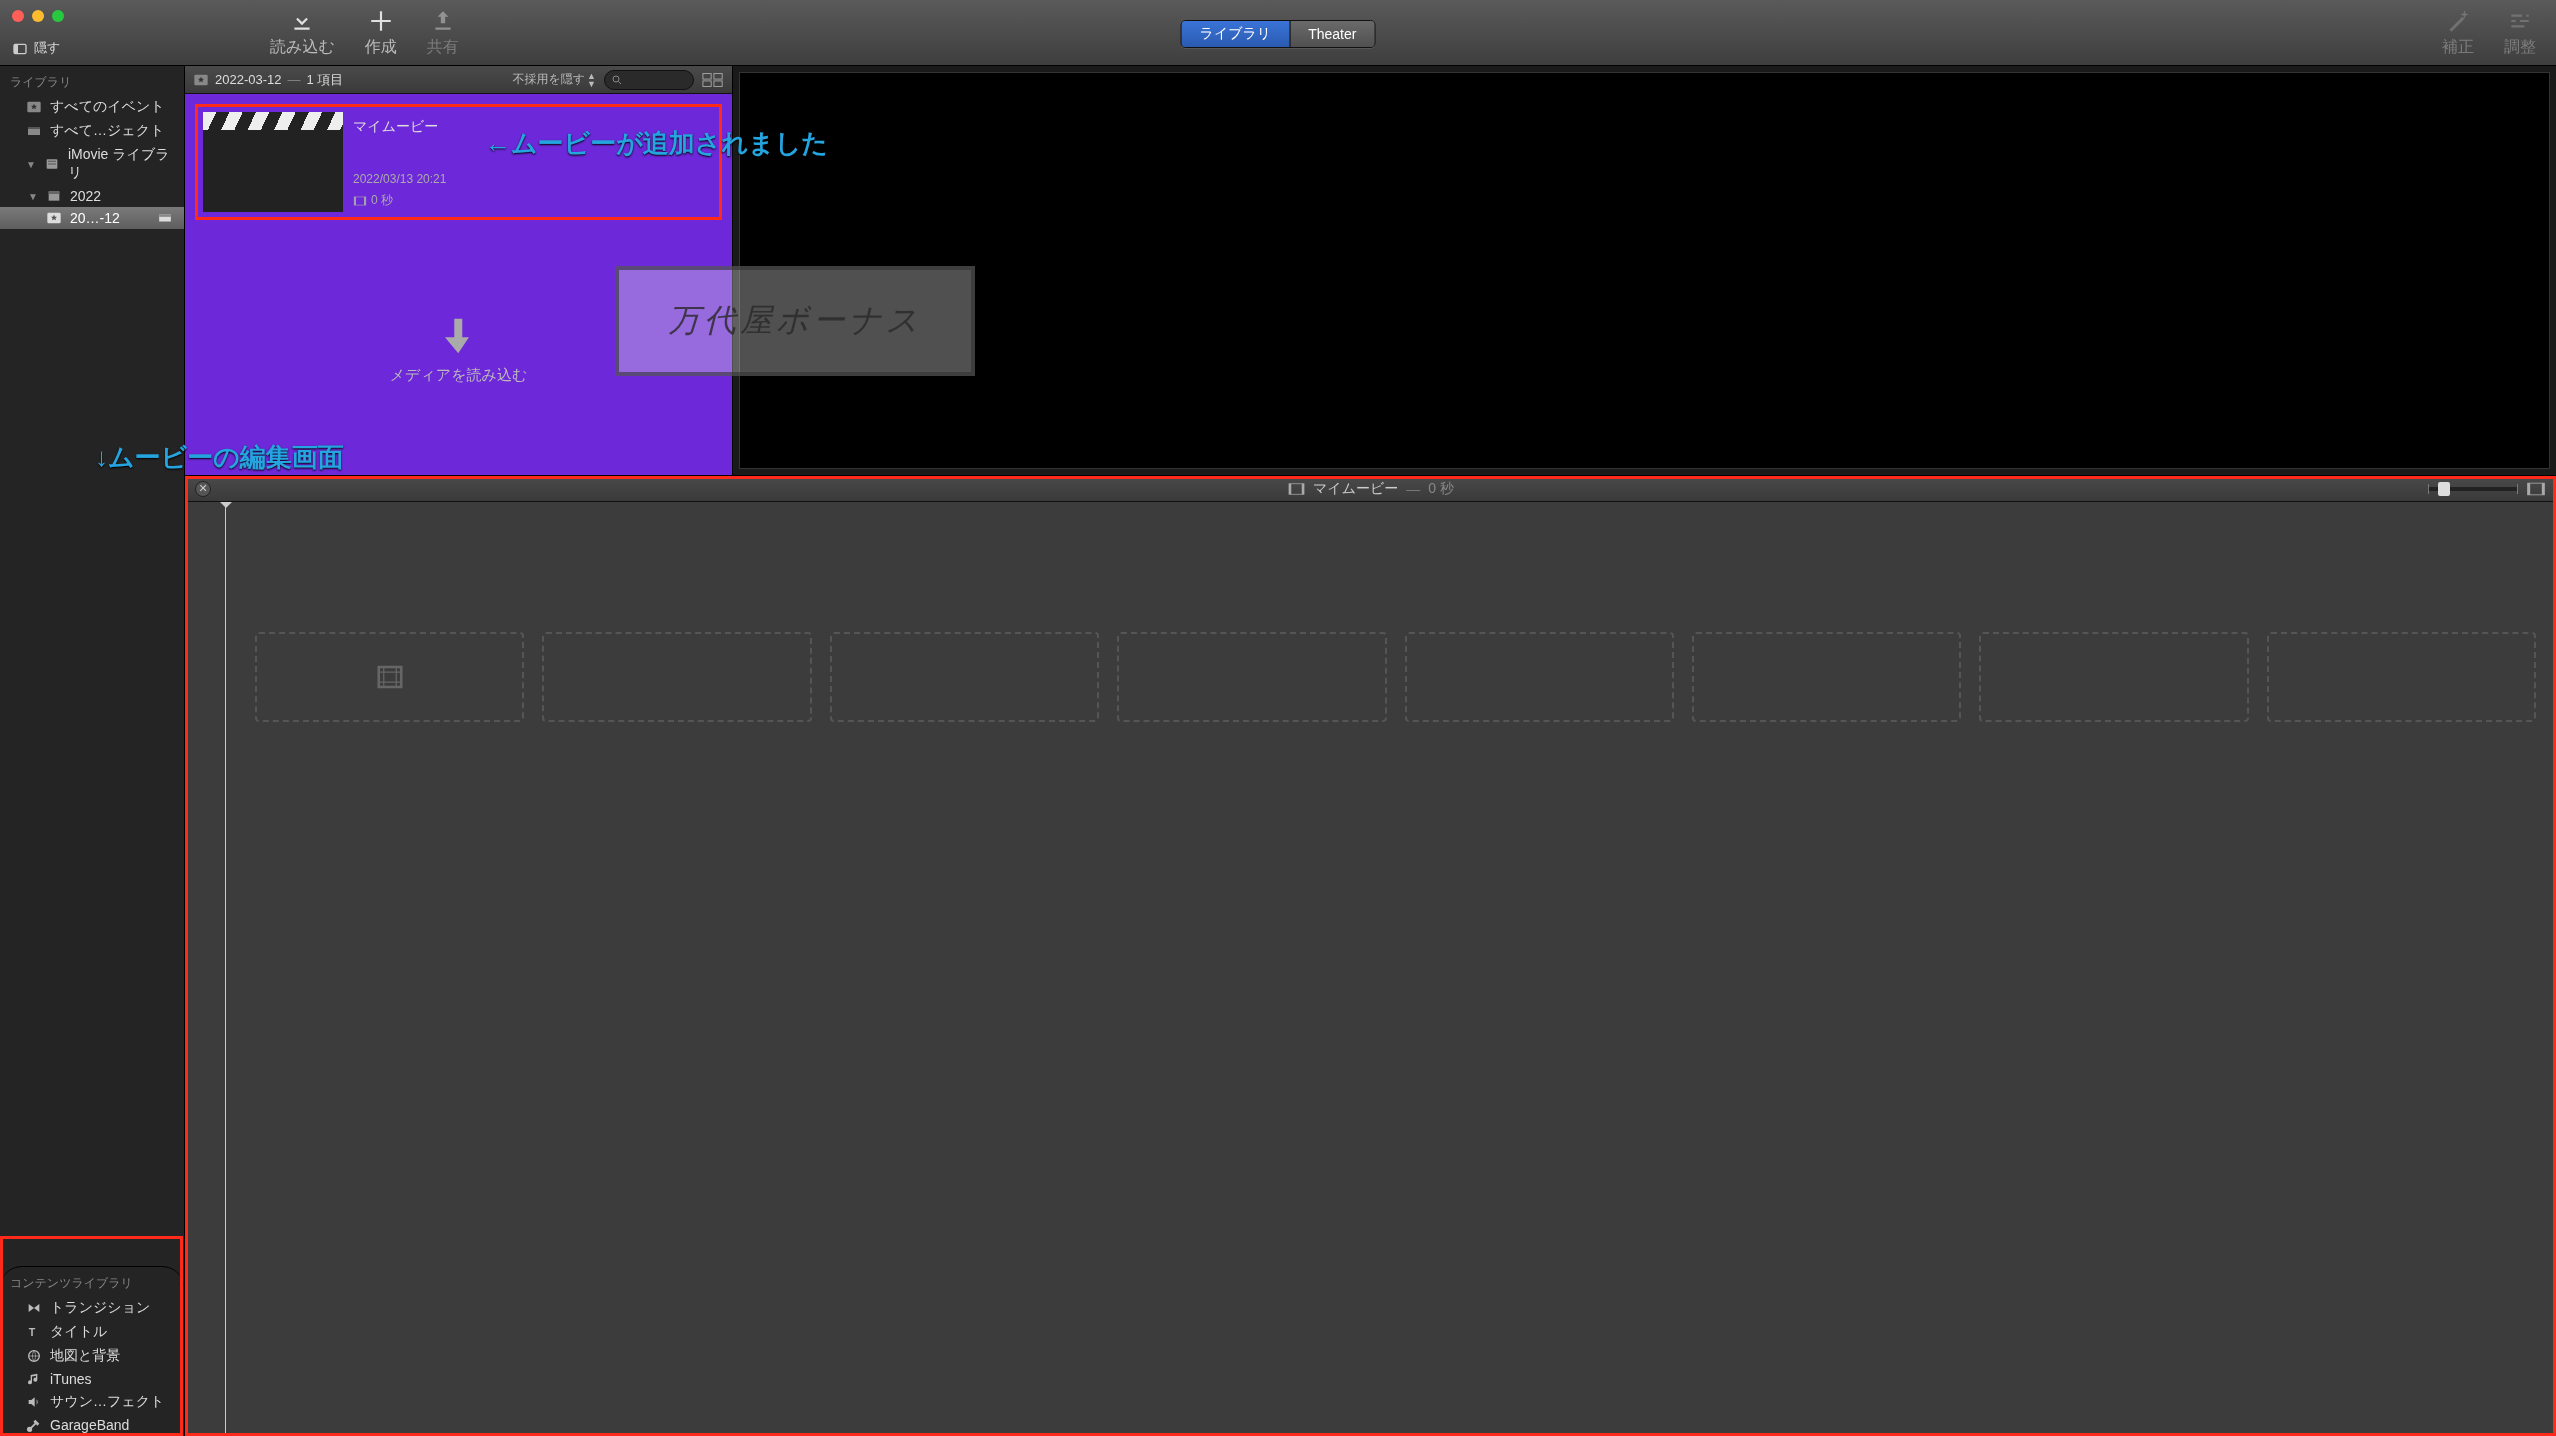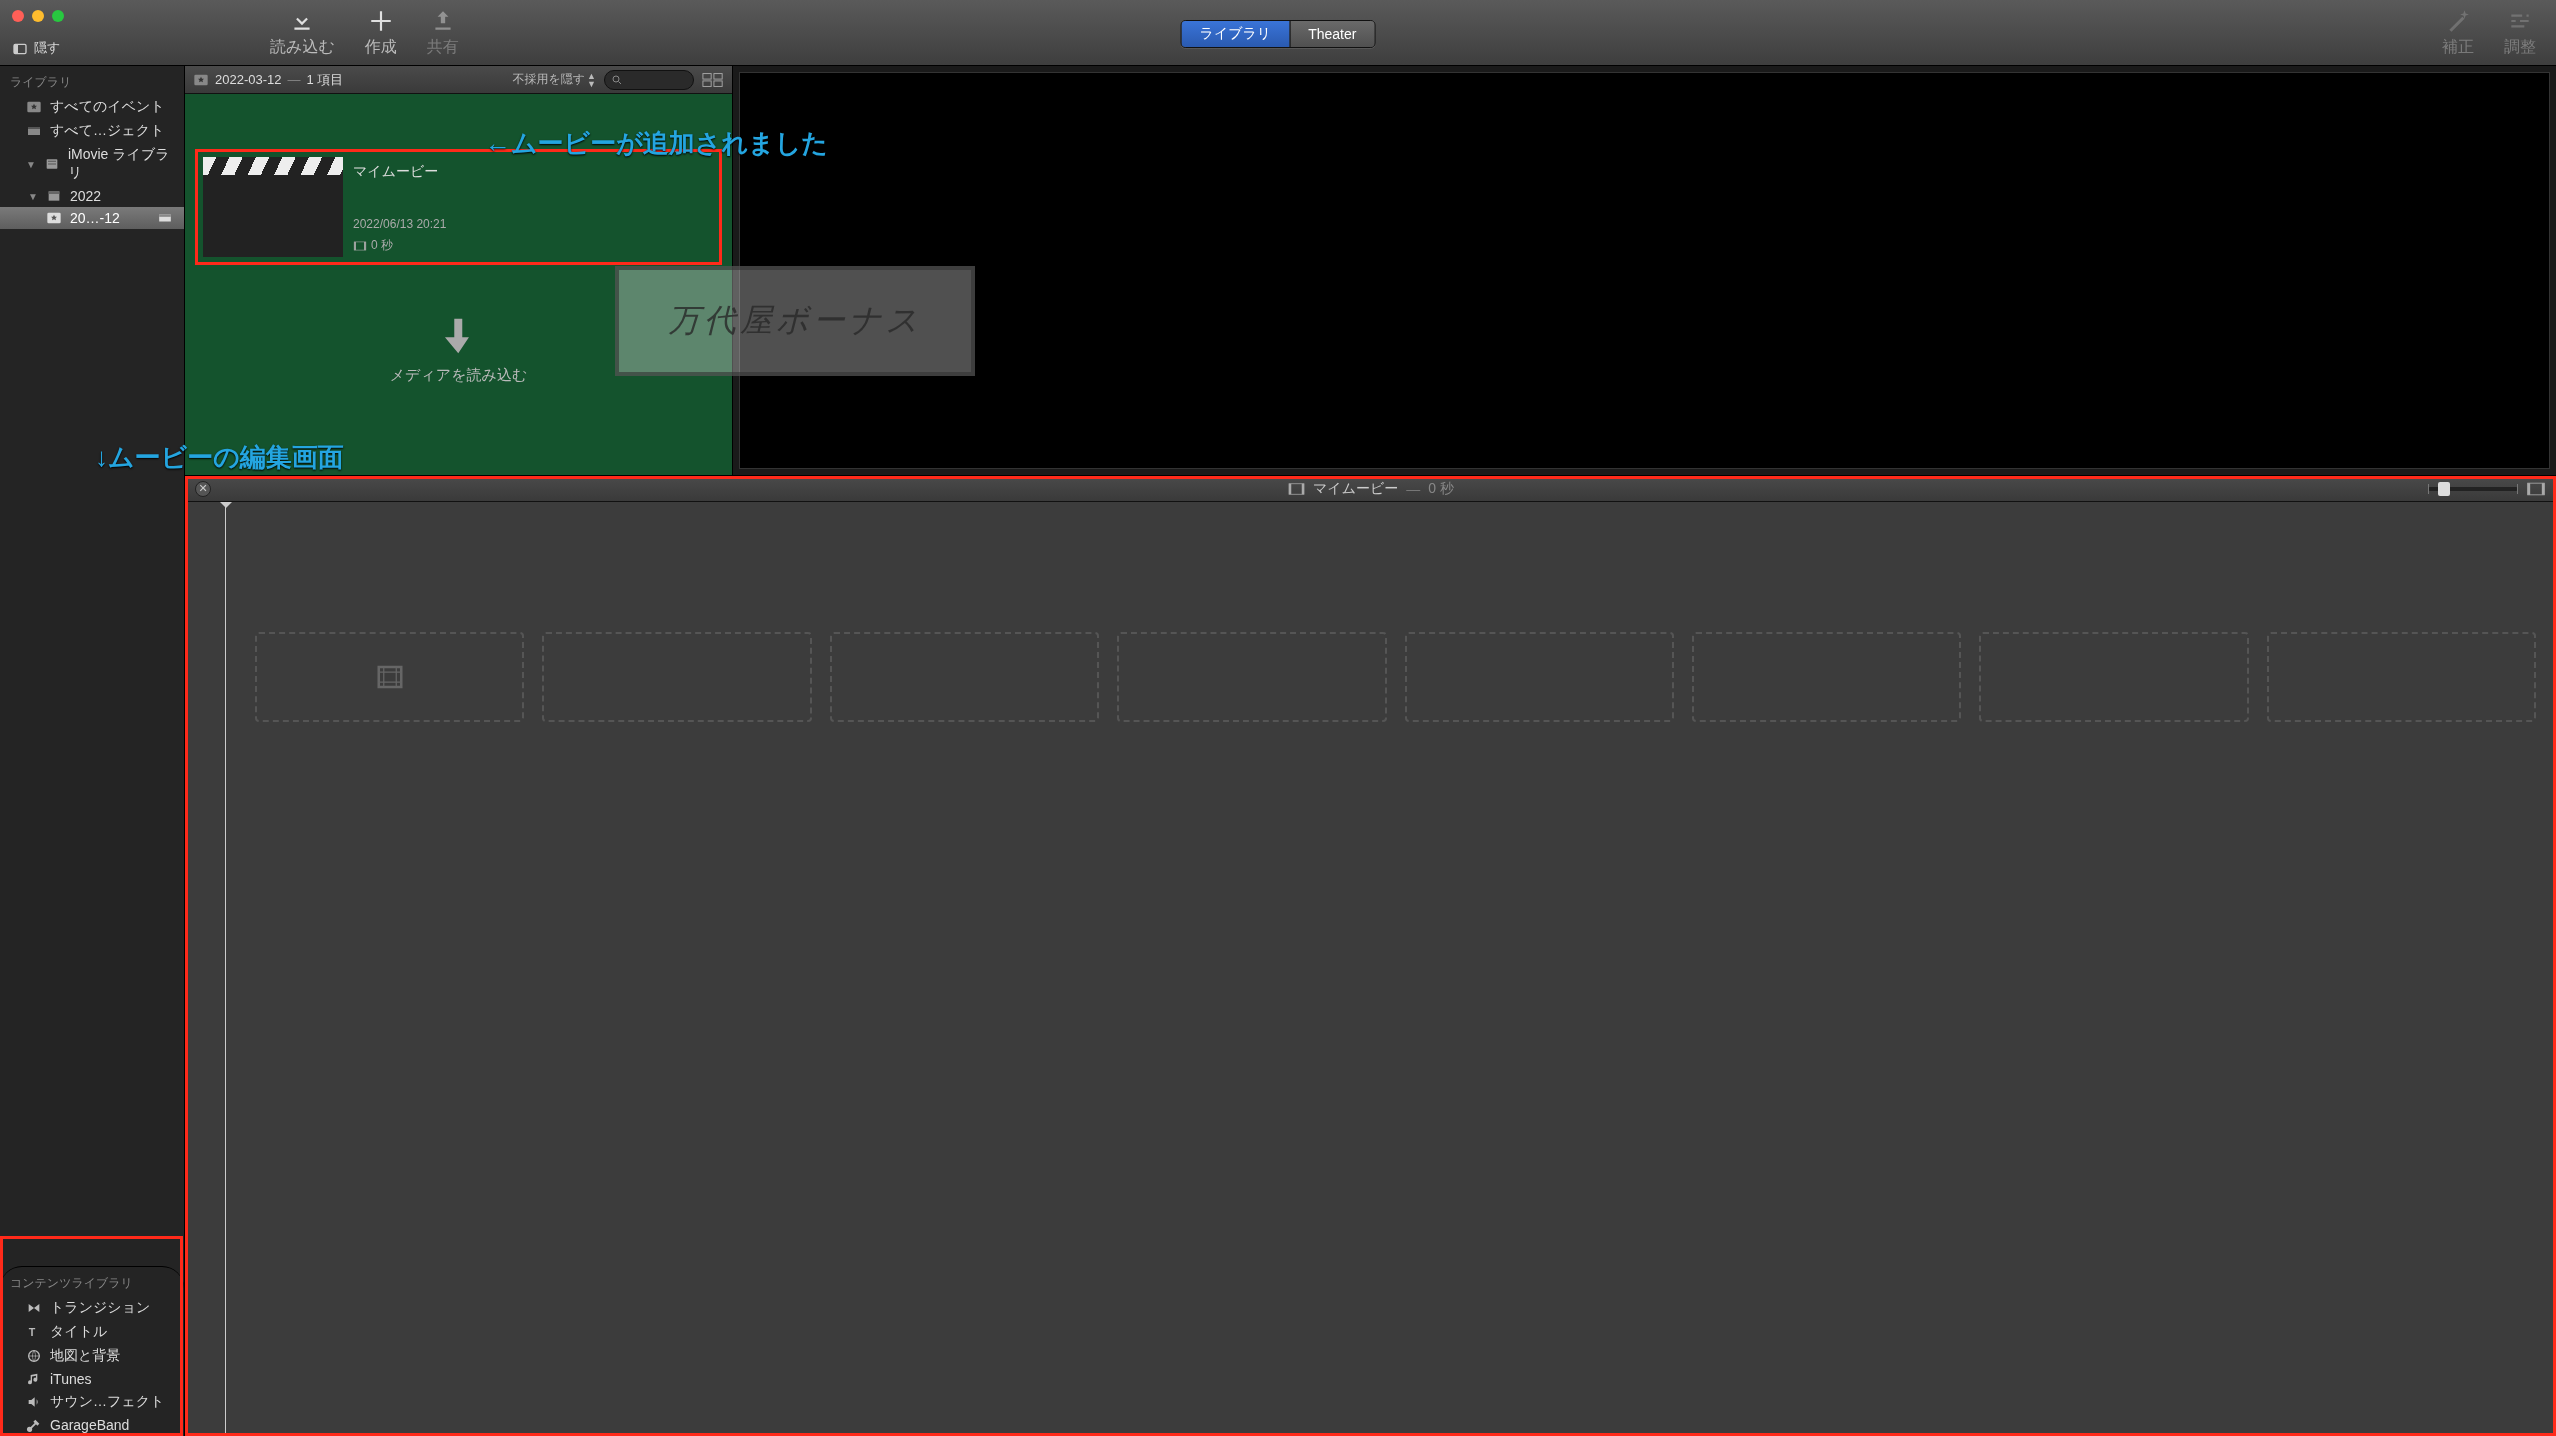--- a/index.html
+++ b/index.html
@@ -42,21 +42,21 @@
 .side-item.depth2 { padding-left: 28px; }
 .side-item.depth3 { padding-left: 46px; }
 .side-item.selected { background: linear-gradient(#7a7a7a,#5e5e5e); color: #fff; }
 .side-item .disc { width: 10px; color: #888; font-size: 10px; }
 .side-item svg, .side-item .ico { width: 16px; height: 16px; flex-shrink: 0; }
 .side-spacer { flex: 1; }
 .sidebar .content-lib { border-top: 1px solid #000; border-radius: 22px; }
 
 .center { flex: 1; display: flex; flex-direction: column; min-width: 0; }
 .upper { display: flex; height: 410px; border-bottom: 1px solid #000; }
-.browser { width: 548px; background: #14532d; border-right: 1px solid #000; display: flex; flex-direction: column; position: relative; gap: 45px; }
+.browser { width: 548px; background: #6d28d9; border-right: 1px solid #000; display: flex; flex-direction: column; position: relative; }
 .browser-header {
   height: 28px; background: linear-gradient(#4a4a4a,#3a3a3a);
   border-bottom: 1px solid #111; display: flex; align-items: center; padding: 0 8px; gap: 8px;
 }
 .browser-header .title { flex: 1; color: #ddd; font-size: 13px; display: flex; align-items: center; gap: 6px; }
 .hide-rejected { color: #bbb; font-size: 12px; display: flex; align-items: center; gap: 2px; cursor: pointer; }
 .searchbox { background: #2a2a2a; border: 1px solid #111; border-radius: 11px; height: 20px; width: 90px; display: flex; align-items: center; padding: 0 6px; }
 .searchbox svg { width: 12px; height: 12px; fill: #888; }
 .grid-icon { width: 22px; height: 16px; cursor: pointer; }
 
@@ -308,21 +308,21 @@
               <rect x="13" y="9" width="9" height="6" fill="none" stroke="#aaa"></rect>
             </svg>
         </div>
 
         <div class="movie-card">
           <div class="clapper">
             <div class="clapper-top"></div>
           </div>
           <div class="movie-meta">
             <span>マイムービー</span>
-            <span class="date">2022/06/13 20:21</span>
+            <span class="date">2022/03/13 20:21</span>
             <span class="dur">
               <svg width="14" height="12" viewBox="0 0 24 18">
                   <rect x="2" y="2" width="20" height="14" fill="none" stroke="#aaa"></rect>
                   <rect x="2" y="2" width="3" height="14" fill="#aaa"></rect>
                   <rect x="19" y="2" width="3" height="14" fill="#aaa"></rect>
                 </svg>
               <span>0 秒</span>
             </span>
           </div>
           <div class="redbox" style="left:0;top:0;right:0;bottom:0"></div>

